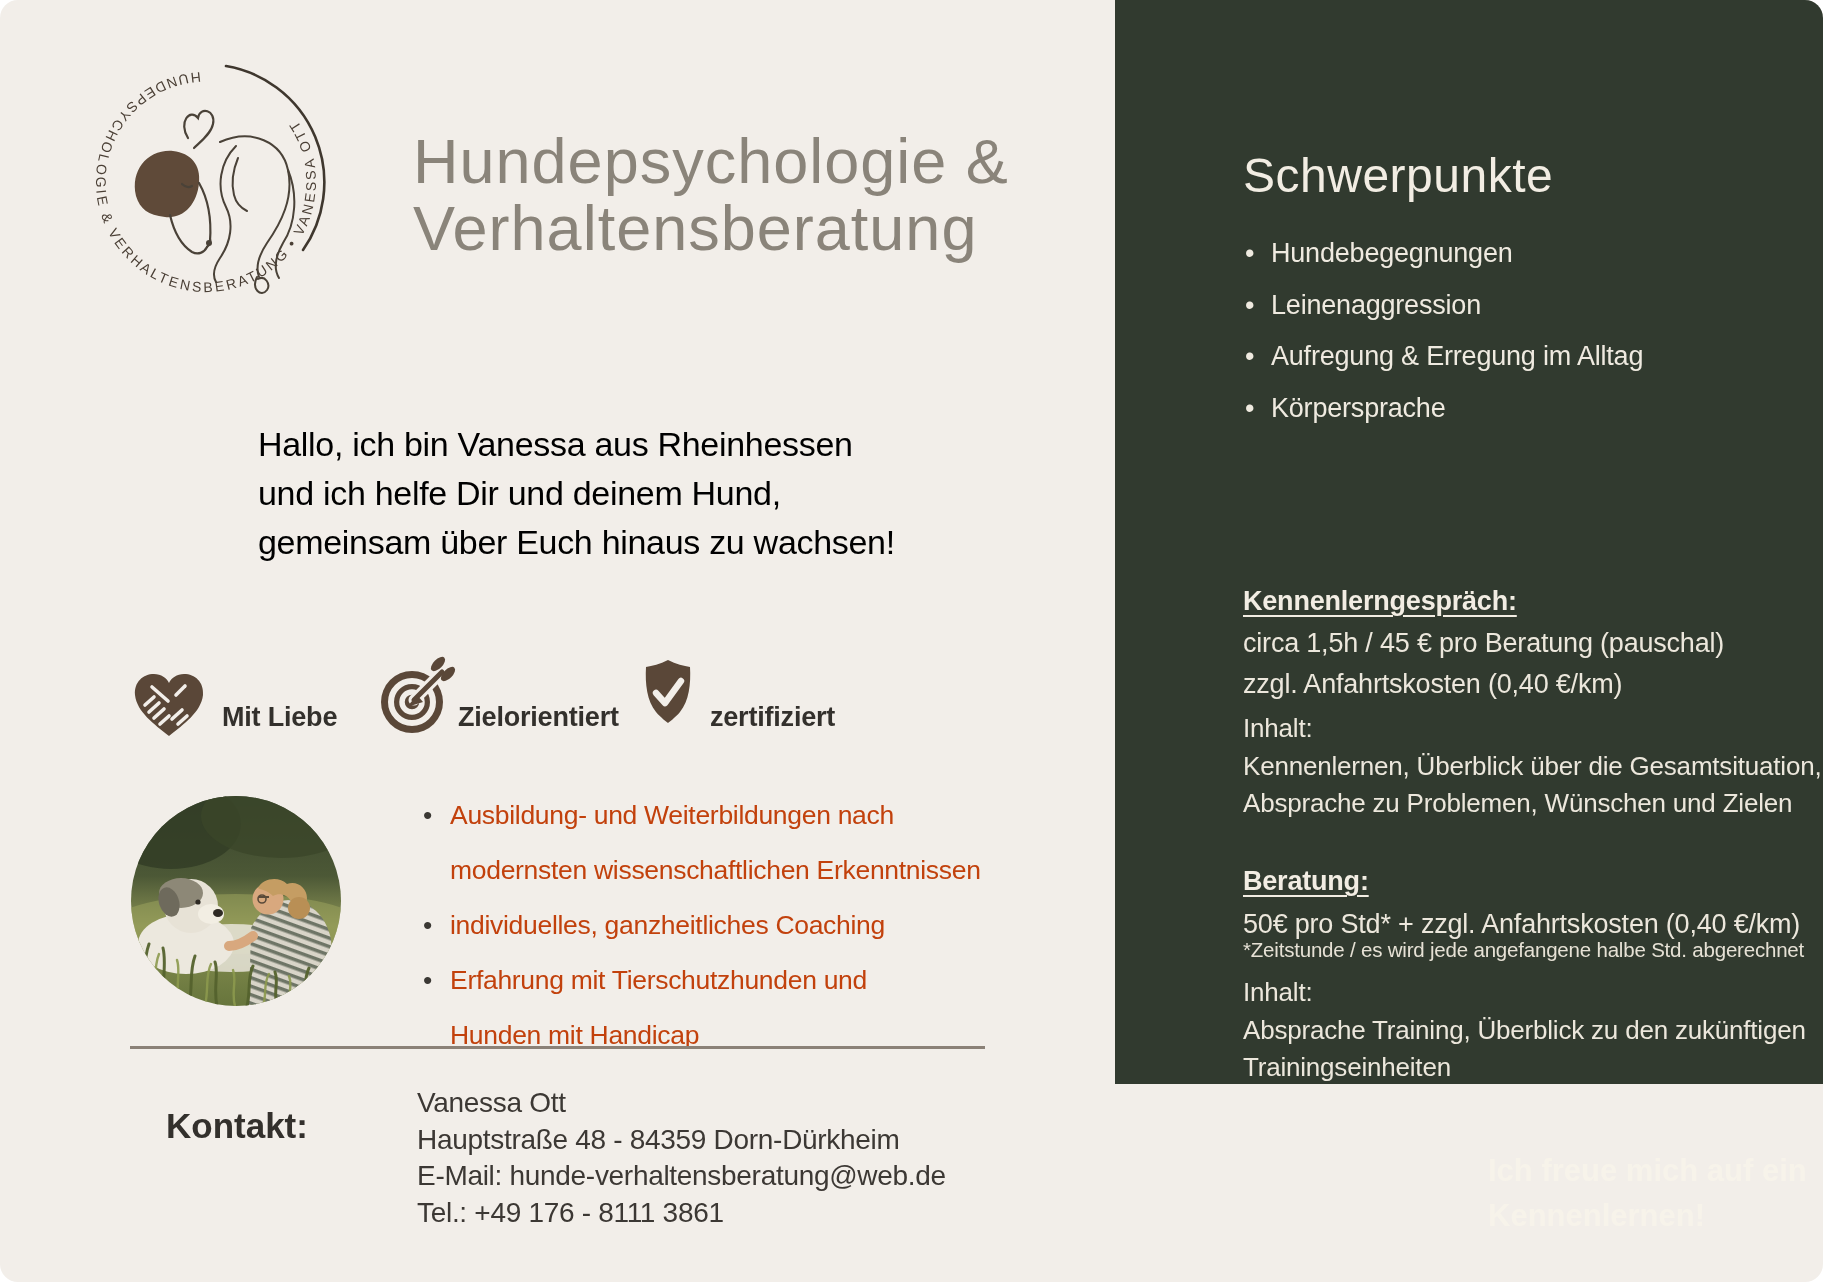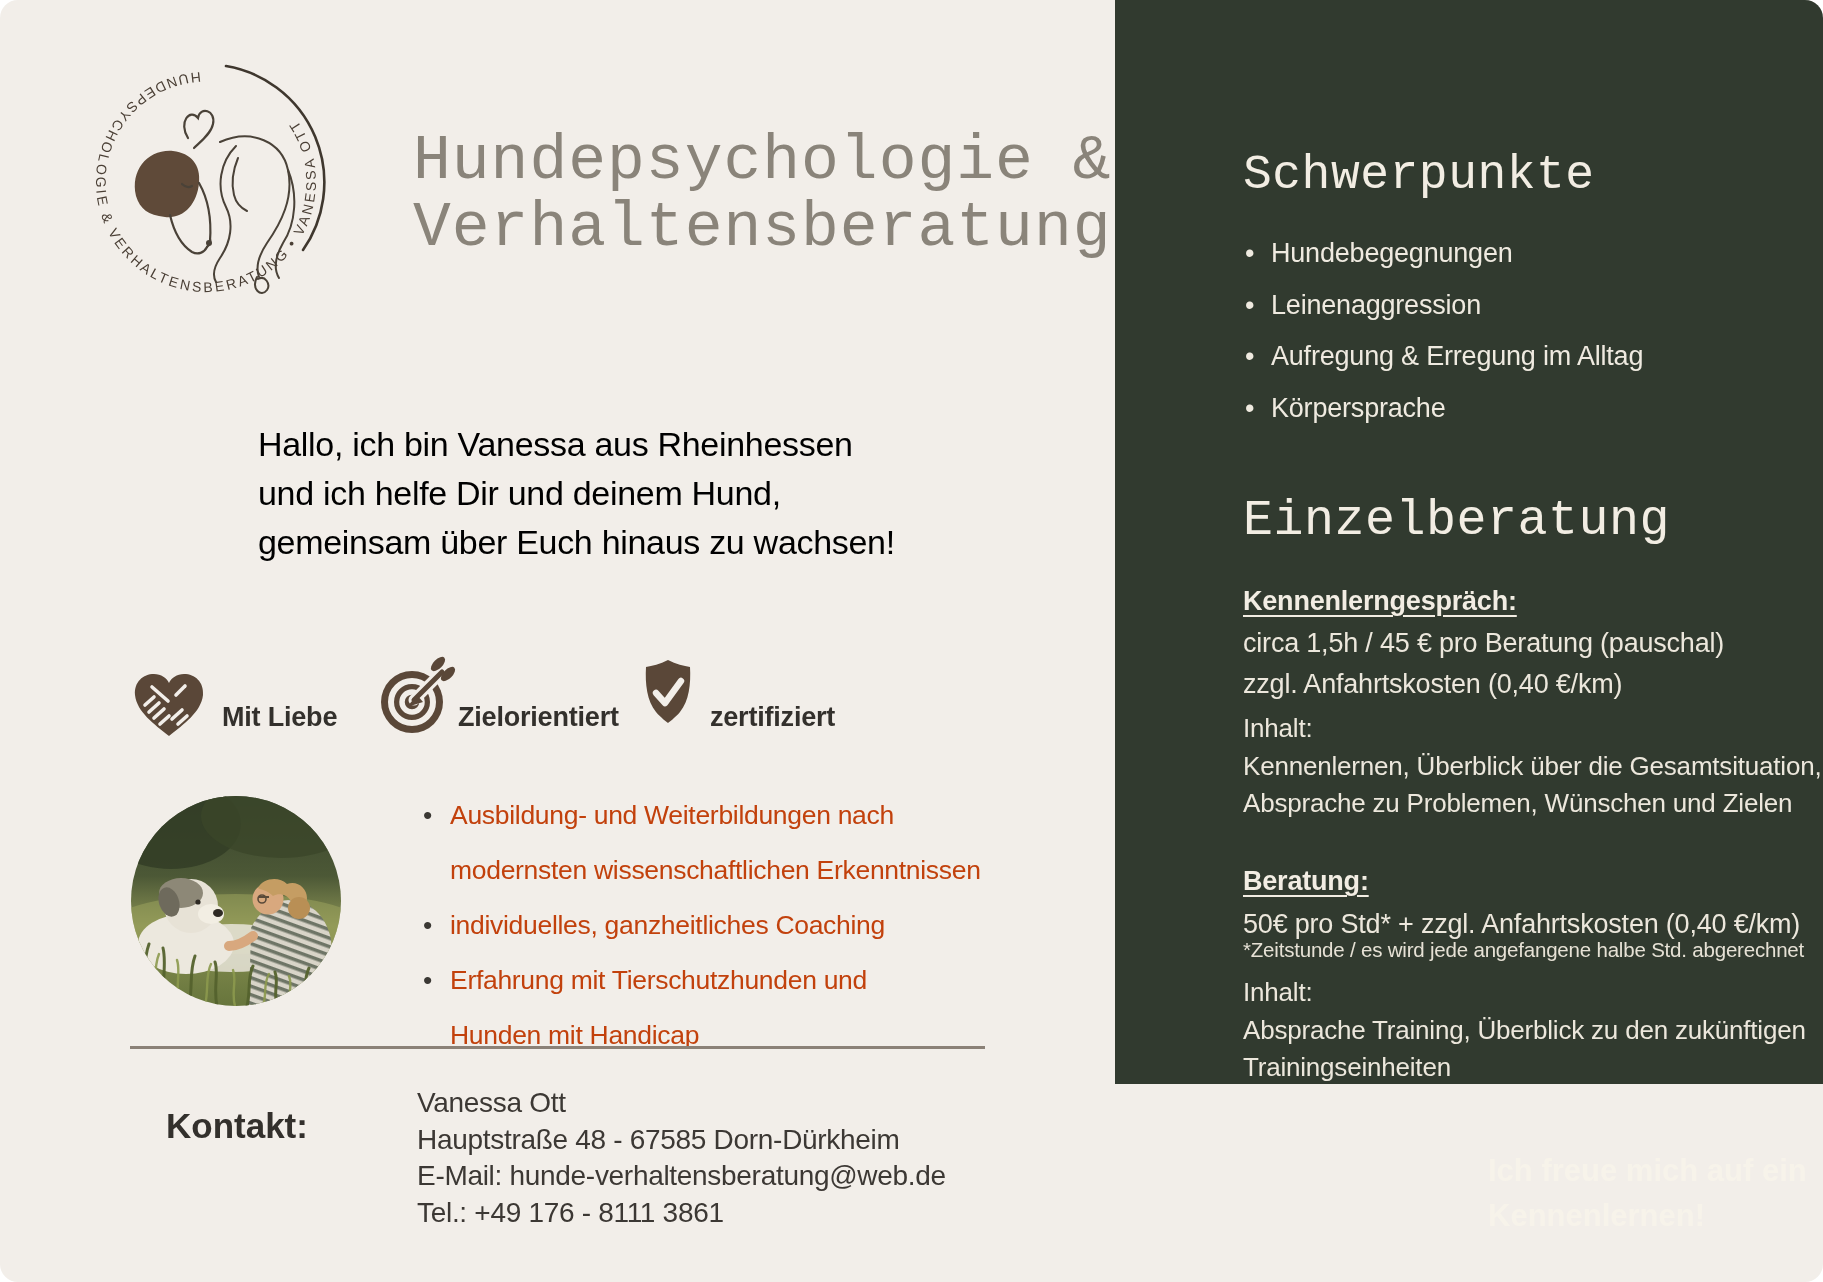--- a/index.html
+++ b/index.html
@@ -1,20 +1,20 @@
 <!DOCTYPE html>
 <html><head>
 <meta charset="utf-8">
 <style>
   html,body{margin:0;padding:0;background:#ffffff;}
   .stage{position:relative;width:1823px;height:1282px;background:#ffffff;overflow:hidden;
          font-family:"Liberation Sans",sans-serif;}
   .card{position:absolute;inset:0;border-radius:18px;overflow:hidden;background:#f2eee9;}
   .abs{position:absolute;}
-  .serif{font-family:Liberation Mono, monospace;text-align:center;}
+  .serif{font-family:Liberation Sans, sans-serif;}
   .pre{white-space:pre-line;}
 
   
   .title{left:413px;top:128px;font-size:63px;line-height:67px;color:#8a847a;letter-spacing:1px;}
   .intro{left:258px;top:420px;font-size:34px;line-height:49px;color:#000000;letter-spacing:-0.3px;}
   .badge-label{font-size:27px;font-weight:bold;color:#33302c;letter-spacing:-0.2px;}
   .quals{left:450px;top:788px;width:580px;margin:0;padding:0;list-style:none;}
   .quals li{position:relative;font-size:26.5px;line-height:55px;color:#c2410c;letter-spacing:-0.3px;white-space:pre-line;}
   .quals li::before{content:"•";position:absolute;left:-27px;top:0;color:#3b3834;}
   .divider{left:130px;top:1046px;width:855px;height:3px;background:#8b8177;}
@@ -186,37 +186,36 @@
       <li>individuelles, ganzheitliches Coaching</li>
       <li>Erfahrung mit Tierschutzhunden und
 Hunden mit Handicap</li>
     </ul>
 
     <div class="abs divider"></div>
 
     <div class="abs contact-label">Kontakt:</div>
     <div class="abs contact-details">
       <div>Vanessa Ott</div>
-      <div>Hauptstraße 48 - 67585 Dorn-Dürkheim</div>
+      <div>Hauptstraße 48 - 84359 Dorn-Dürkheim</div>
       <div>E-Mail: hunde-verhaltensberatung@web.de</div>
       <div>Tel.: +49 176 - 8111 3861</div>
     </div>
 
     <div class="abs panel">
 
       <div class="abs serif panel-title sp-title">Schwerpunkte</div>
 
       <ul class="abs sp-list">
         <li>Hundebegegnungen</li>
         <li>Leinenaggression</li>
         <li>Aufregung &amp; Erregung im Alltag</li>
         <li>Körpersprache</li>
       </ul>
 
-      <div class="abs serif panel-title eb-title">Einzelberatung</div>
 
       <div class="abs p-head" style="left:128px;top:586px;">Kennenlerngespräch:</div>
       <div class="abs p-body pre" style="left:128px;top:623px;">circa 1,5h / 45 € pro Beratung (pauschal)
 zzgl. Anfahrtskosten (0,40 €/km)</div>
 
       <div class="abs p-body2" style="left:128px;top:710px;">Inhalt:</div>
       <div class="abs p-body2 pre" style="left:128px;top:748px;">Kennenlernen, Überblick über die Gesamtsituation,
 Absprache zu Problemen, Wünschen und Zielen</div>
 
       <div class="abs p-head" style="left:128px;top:866px;">Beratung:</div>

